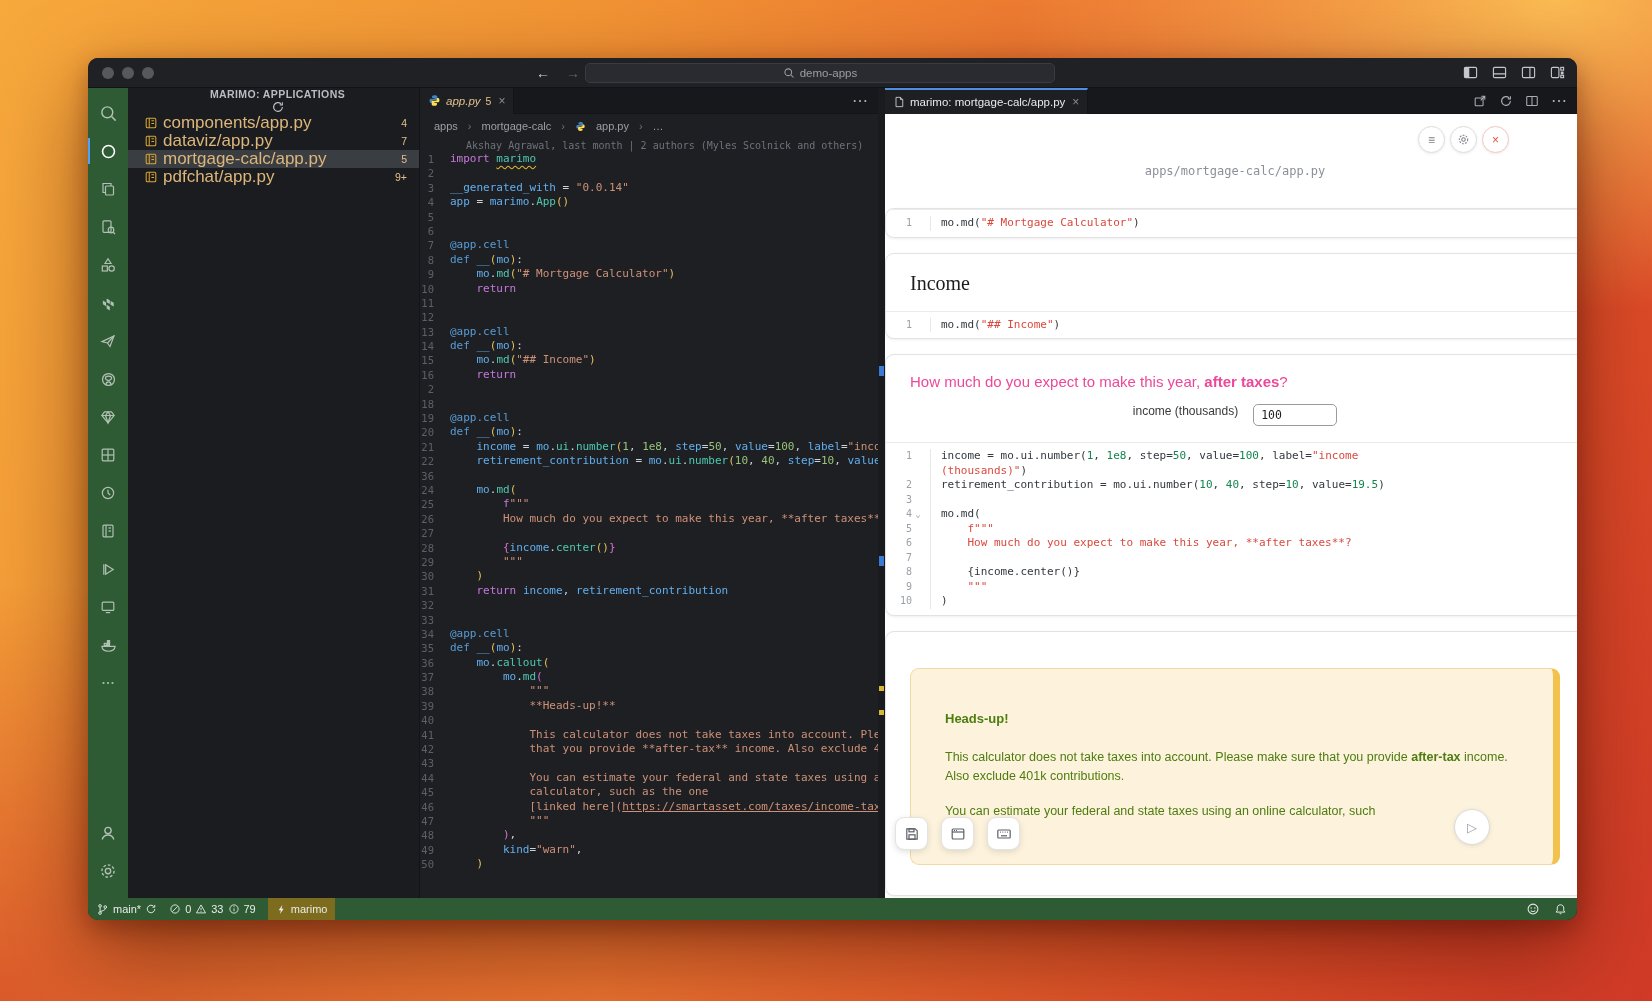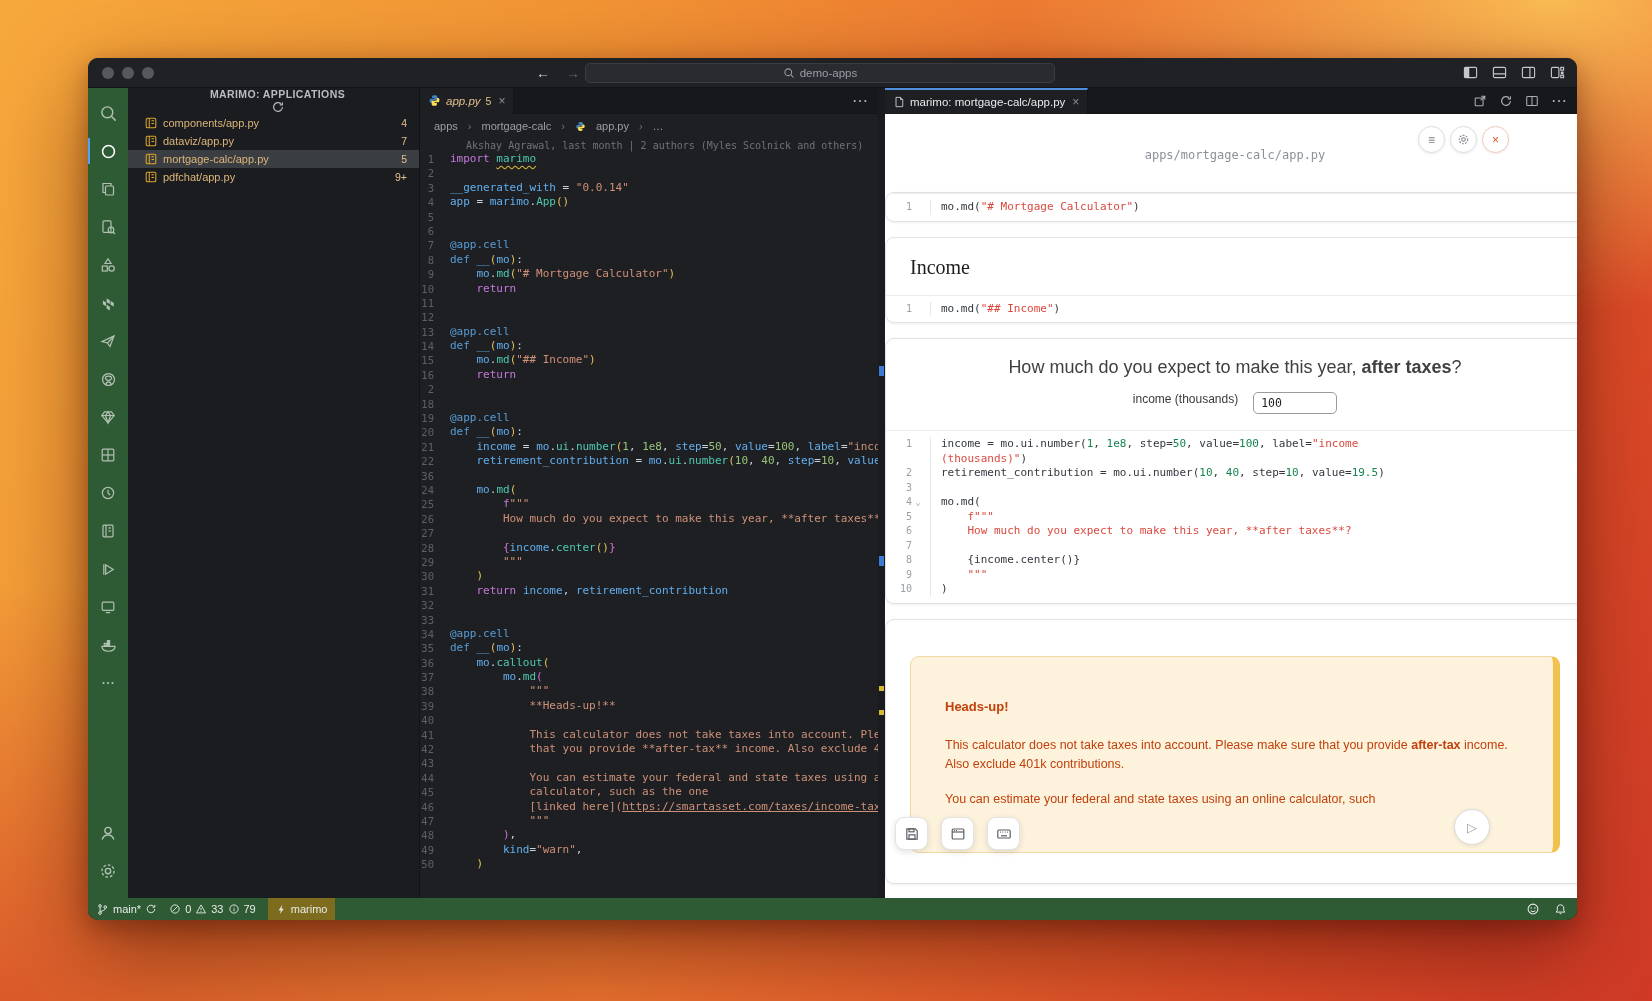--- a/index.html
+++ b/index.html
@@ -37,21 +37,21 @@
   .ab-item{ width:40px; height:38px; display:flex; align-items:center; justify-content:center; color:#c9d4cb; opacity:.85; position:relative; }
   .ab-item.active{ opacity:1; color:#ffffff; }
   .ab-item.active::before{ content:""; position:absolute; left:0; top:6px; bottom:6px; width:2px; background:#4da2f5; }
   .ab-bottom{ margin-top:auto; display:flex; flex-direction:column; align-items:center; padding-bottom:8px; }
   
   .sidebar{ width:292px; background:#1b1c20; flex:none; border-right:1px solid #131417; font-size:12px; }
   .sb-header{ height:26px; display:flex; align-items:center; padding:0 10px 0 18px; color:#b9bcc2; font-size:10.5px; letter-spacing:.4px; font-weight:700;flex-direction:column; }
   .sb-header .sp{ flex:1; }
   .sb-row{ height:18px; display:flex; align-items:center; gap:5px; padding-left:16px; color:#dcb67a; }
   .sb-row.selected{ background:#3a3d42; }
-  .sb-row .name{ flex:1; font-size:11px; }
+  .sb-row .name{ flex:1; font-size:17px; }
   .sb-row .badge{ padding-right:12px; font-size:10.5px; color:#e2c08d; }
   
   .editorgroup{ width:458px; flex:none; display:flex; flex-direction:column; background:#1e1f23; min-width:0; }
   .tabbar{ height:26px; background:#17181c; display:flex; align-items:center; flex:none; border-bottom:1px solid #131417;}
   .tab{ height:26px; display:flex; align-items:center; gap:5px; padding:0 8px; background:#1e1f23; border-right:1px solid #131417; position:relative; }
   .tab .lbl{ font-size:11.5px; color:#e2c08d; font-style:italic; }
   .tab .cnt{ font-size:10.5px; color:#e2c08d; }
   .tab .x{ color:#8a8d93; font-size:12px; margin-left:2px; }
   .tab.paneltab{ border-top:2px solid #4f8fe0; }
   .tab.paneltab .lbl{ color:#e8e9eb; font-style:normal; }
@@ -68,38 +68,38 @@
   .tok-s{color:#ce9178} .tok-n{color:#98c379} .tok-b{color:#e3c15a} .tok-b2{color:#d670d6}
   .tok-t{color:#ccd2da}
   .tok-mod{color:#4ec9b0; text-decoration:underline wavy #d8b830; text-underline-offset:3px;}
   .tok-u{color:#ce9178; text-decoration:underline;}
   
   .ruler{ width:7px; background:#1a1b1f; position:relative; flex:none; }
   .ruler .mk{ position:absolute; left:1px; width:5px; }
   
   .panelgroup{ flex:1; display:flex; flex-direction:column; min-width:0; background:#17181c; }
   .webview{ flex:1; background:#ffffff; position:relative; overflow:hidden; }
-  .wv-inner{ width:700px; margin:0 auto; padding-top:34px; }
+  .wv-inner{ width:700px; margin:0 auto; padding-top:50px; }
   .wv-path{ text-align:center; font-family:"DejaVu Sans Mono",monospace; font-size:12px; color:#8b9099; margin-bottom:30px; }
   .card{ background:#fff; border:1px solid #e2e2e2; border-radius:9px; box-shadow:0 1px 3px rgba(0,0,0,.07); margin-bottom:15px; overflow:hidden; }
   .md-title{ font-family:"Liberation Serif",serif; text-align:center; color:#1d1d1f; }
   .card1 .md-title{ font-size:27px; padding:22px 0 18px; }
   .card2 .md-title{ font-size:20px; text-align:left; padding:18px 0 16px 24px; }
   .coderow{ border-top:1px solid #ececec; padding:6px 12px; }
   .pcode .cl{ height:14.5px; line-height:14.5px; font-family:"DejaVu Sans Mono",monospace; font-size:11px; }
   .pcode .gut{ width:14px; flex:none; text-align:right; color:#9aa0a6; font-size:10px; }
   .pcode .chev{ width:12px; flex:none; color:#9aa0a6; font-size:9px; text-align:center; }
   .pcode .code{ border-left:1px solid #e8e8e8; padding-left:10px; margin-left:6px; }
   .tok-pc{color:#33383f} .tok-ps{color:#d9493e} .tok-pn{color:#13854e}
-  .q-out{ padding:18px 24px 4px; text-align:center; font-size:18px; color:#404040; }
+  .q-out{ padding:18px 24px 4px; font-size:15px; color:#ec4899; }
   .q-out b{ font-weight:700; }
   .inputrow{ display:flex; align-items:flex-start; justify-content:center; gap:15px; padding:10px 0 16px; font-size:12px; color:#3a3a3c; }
   .numinput{ width:84px; height:22px; border:1px solid #9a9aa0; border-radius:5px; font-family:"DejaVu Sans Mono",monospace; font-size:11.5px; color:#222; padding:0 7px; }
   .card4{ padding:36px 24px 30px; }
-  .callout{ background:#fdf3dd; border:1px solid #f0d9a4; border-right:7px solid #f2c14e; border-radius:9px; padding:42px 34px 26px; color:#c2410c; }
+  .callout{ background:#fdf3dd; border:1px solid #f0d9a4; border-right:7px solid #f2c14e; border-radius:9px; padding:42px 34px 26px; color:#4d7c0f; }
   .callout .c-title{ font-weight:700; font-size:13px; margin-bottom:22px; }
   .callout p{ font-size:12.5px; line-height:1.55; margin-bottom:16px; }
   .wv-float{ position:absolute; width:33px; height:33px; background:#fff; border:1px solid #e3e3e3; border-radius:9px; box-shadow:0 2px 6px rgba(0,0,0,.12); display:flex; align-items:center; justify-content:center; color:#5c6066; bottom:48px; }
   .wv-circle{ position:absolute; top:12px; width:27px; height:27px; border:1px solid #dedede; border-radius:50%; background:#fff; box-shadow:0 1px 3px rgba(0,0,0,.08); display:flex; align-items:center; justify-content:center; color:#7d8187; font-size:12px; }
   .wv-circle.red{ color:#e0532f; border-color:#f2c9bd; }
   .playbtn{ position:absolute; right:87px; bottom:53px; width:36px; height:36px; border:1px solid #dcdcdc; border-radius:50%; background:#fff; box-shadow:0 1px 4px rgba(0,0,0,.1); display:flex; align-items:center; justify-content:center; color:#9aa0a6; font-size:13px; }
   
   .statusbar{ height:22px; background:#2e5a34; flex:none; display:flex; align-items:center; color:#e8ece8; font-size:11px; padding:0 10px 0 8px; gap:12px; }
   .st-item{ display:flex; align-items:center; gap:4px; }
   .st-chip{ background:#7d6b1e; height:22px; display:flex; align-items:center; gap:4px; padding:0 8px; }

